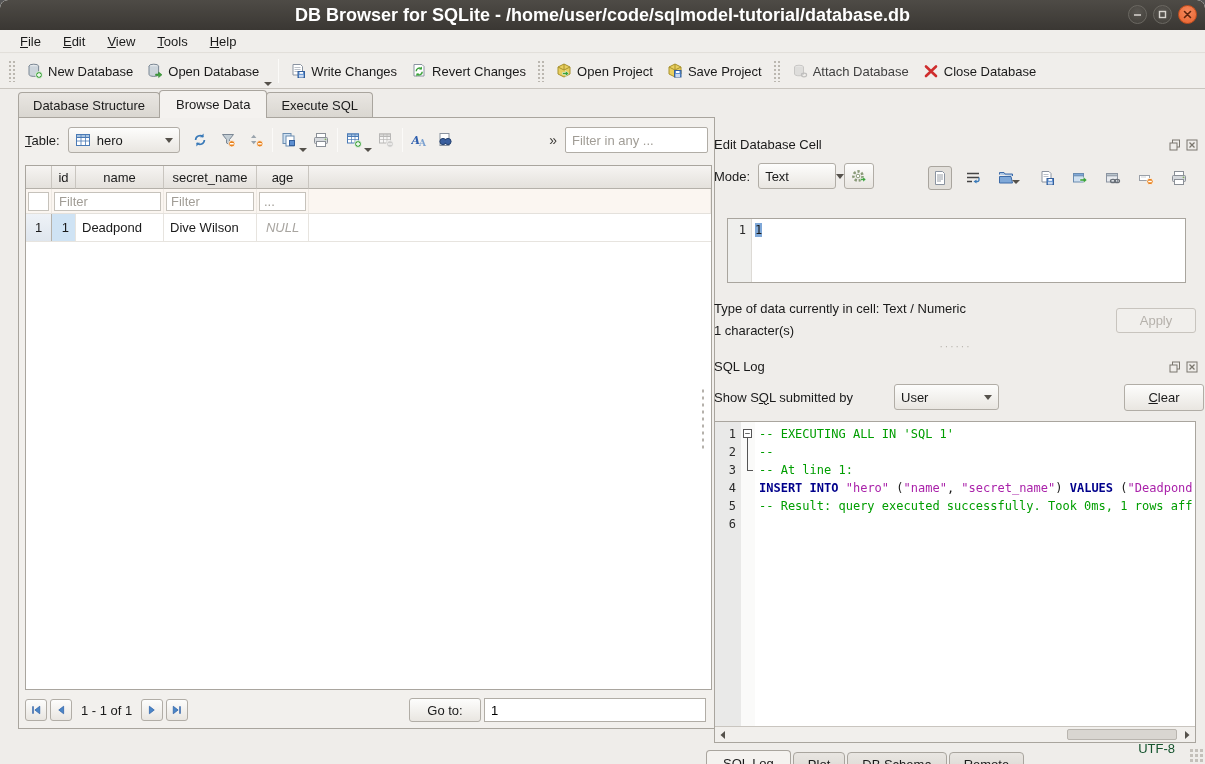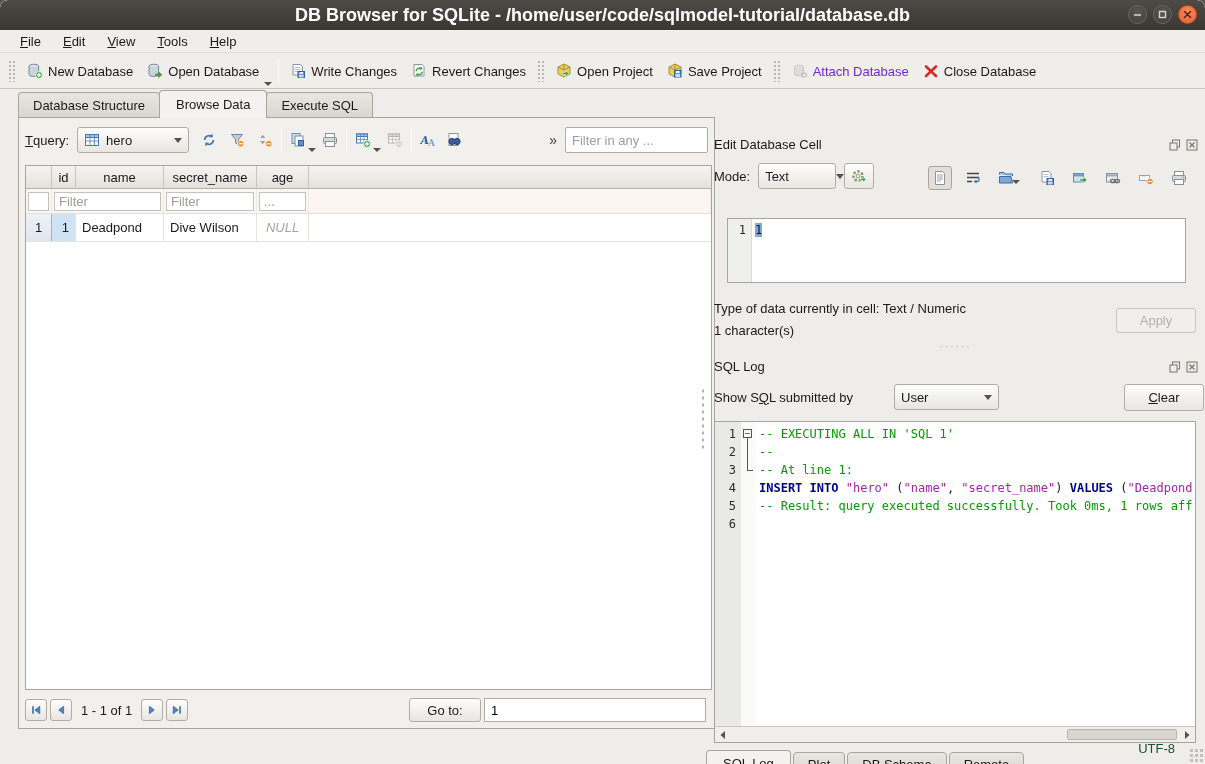--- a/index.html
+++ b/index.html
@@ -35,21 +35,21 @@
   .u { text-decoration:underline; }
   
   .toolbar { position:absolute; left:0; top:54px; width:100%; height:35px;
     display:flex; align-items:center; background:#f0eeeb;
     border-bottom:1px solid #c9c5bf; padding-left:4px; }
   .tb-handle { width:8px; height:22px; margin:0 4px;
     background-image:radial-gradient(#bbb7b0 34%, transparent 36%);
     background-size:4px 4px; }
   .tb-sep { width:1px; height:24px; background:#d2cec8; border-right:1px solid #fbfaf8; margin:0 4px; }
   .tb-btn { display:flex; align-items:center; gap:5px; padding:4px 7px; border-radius:3px; white-space:nowrap; }
-  .tb-btn.disabled { color:#6d28d9; }
+  .tb-btn.disabled { color:#404040; }
   .tb-btn.disabled svg { opacity:.45; filter:grayscale(1); }
   .caret-down { width:0; height:0; border-left:4px solid transparent; border-right:4px solid transparent;
     border-top:4px solid #55514b; align-self:flex-end; margin:0 2px 2px -2px; }
   .i16 { width:16px; height:16px; flex:none; display:block; }
   
   .main { position:absolute; left:0; top:89px; width:1205px; height:644px; }
   
   .left-pane { position:absolute; left:16px; top:0; width:703px; height:644px; }
   .main-tabs { position:absolute; left:2px; top:2px; height:27px; display:flex; align-items:flex-end; }
   .mtab { padding:5px 14px 5px; border:1px solid #a9a59e; border-bottom:none;
@@ -275,21 +275,21 @@
 
     <div class="left-pane">
       <div class="main-tabs">
         <div class="mtab">Database Structure</div>
         <div class="mtab active">Browse Data</div>
         <div class="mtab">Execute SQL</div>
       </div>
       <div class="left-frame">
 
         <div class="browse-toolbar">
-          <span><span class="u">T</span><span>query:</span></span>
+          <span><span class="u">T</span><span>able:</span></span>
           <div class="combo table-combo">
             <svg class="i16" viewBox="0 0 16 16">
                 <rect x="1.5" y="2.5" width="13" height="11" fill="#fff" stroke="#4a7ab5"></rect>
                 <rect x="1.5" y="2.5" width="13" height="3" fill="#a8c4e0" stroke="#4a7ab5"></rect>
                 <path d="M6 2.5v11M10.5 2.5v11M1.5 9h13" stroke="#4a7ab5" stroke-width=".8"></path>
               </svg>
             <span>hero</span>
             <span class="arrow"></span>
           </div>
           <svg class="i16" viewBox="0 0 16 16" style="margin-left:8px">

